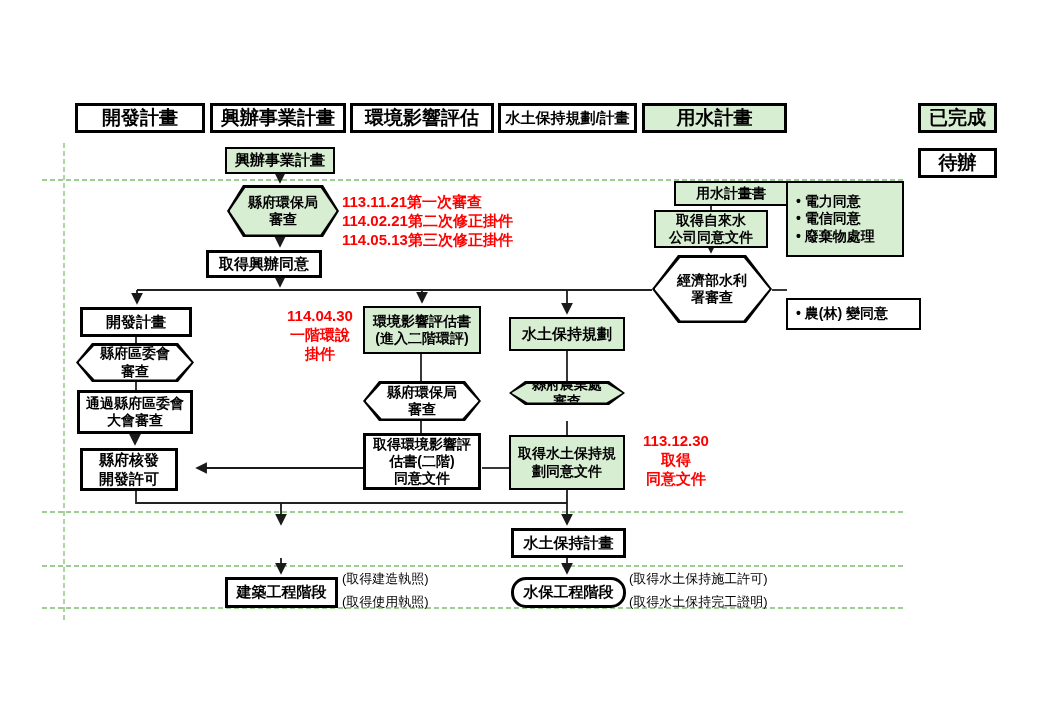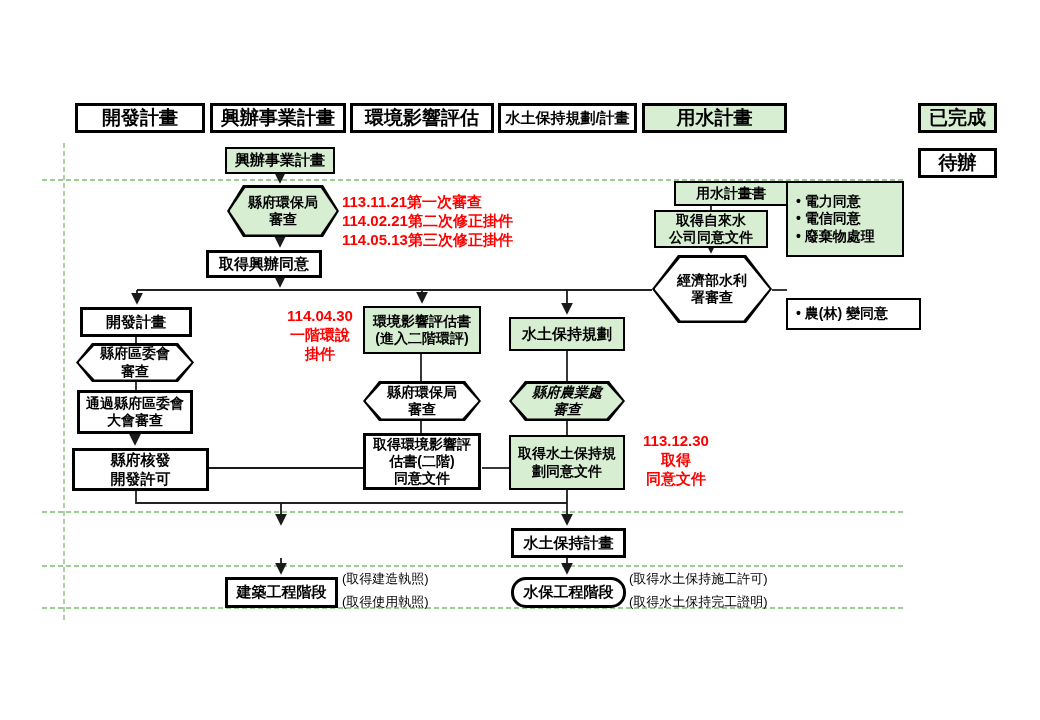--- a/index.html
+++ b/index.html
@@ -100,42 +100,42 @@
   <div class="box" style="left:80px;top:307px;width:112px;height:30px;">開發計畫</div>
 
   <div class="hex" style="left:76px;top:343px;width:118px;height:39px;">
     <div class="hex-in">縣府區委會
 審查</div>
   </div>
 
   <div class="box f14" style="left:77px;top:390px;width:116px;height:44px;">通過縣府區委會
 大會審查</div>
 
-  <div class="box" style="left:72px;top:448px;width:137px;height:43px;">縣府核發
+  <div class="box" style="left:80px;top:448px;width:98px;height:43px;">縣府核發
 開發許可</div>
 
   <div class="redtxt" style="left:278px;top:306px;width:84px;">114.04.30
 一階環說
 掛件</div>
 
   <div class="box thin green f14" style="left:363px;top:306px;width:118px;height:48px;">環境影響評估書
 (進入二階環評)</div>
 
   <div class="hex" style="left:363px;top:381px;width:118px;height:40px;">
     <div class="hex-in">縣府環保局
 審查</div>
   </div>
 
   <div class="box f14" style="left:363px;top:433px;width:118px;height:57px;">取得環境影響評
 估書(二階)
 同意文件</div>
 
   <div class="box thin green" style="left:509px;top:317px;width:116px;height:34px;">水土保持規劃</div>
 
-  <div class="hex" style="left:509px;top:381px;width:116px;height:40px;font-style:italic;">
+  <div class="hex" style="left:509px;top:381px;width:116px;height:24px;">
     <div class="hex-in green">縣府農業處
 審查</div>
   </div>
 
   <div class="box thin green f14" style="left:509px;top:435px;width:116px;height:55px;">取得水土保持規
 劃同意文件</div>
 
   <div class="redtxt" style="left:630px;top:431px;width:92px;">113.12.30
 取得
 同意文件</div>

